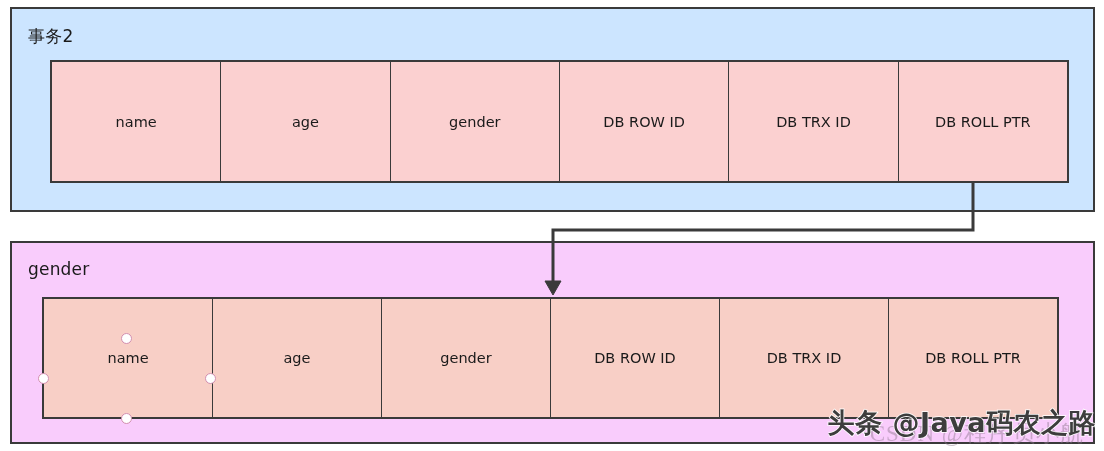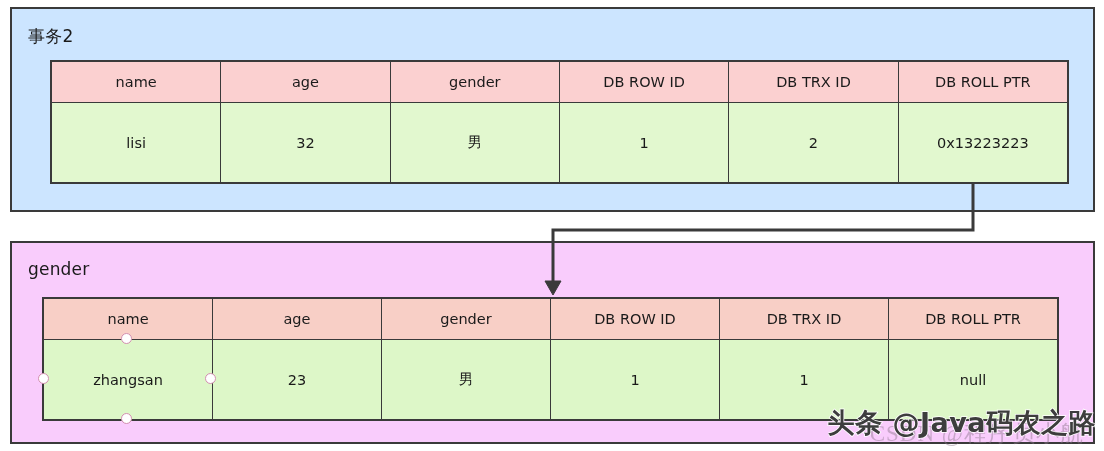--- a/index.html
+++ b/index.html
@@ -153,52 +153,36 @@
   <table id="txn-table" class="grid-table">
     <tbody>
       <tr class="header-row">
         <td>name</td>
         <td>age</td>
         <td>gender</td>
         <td>DB ROW ID</td>
         <td>DB TRX ID</td>
         <td>DB ROLL PTR</td>
       </tr>
-      <tr class="data-row">
-        <td>lisi</td>
-        <td>32</td>
-        <td>男</td>
-        <td>1</td>
-        <td>2</td>
-        <td>0x13223223</td>
-      </tr>
     </tbody>
   </table>
 
   <div id="undolog-box" class="container-box">
     <span class="box-label">gender</span>
   </div>
 
   <table id="undolog-table" class="grid-table">
     <tbody>
       <tr class="header-row">
         <td>name</td>
         <td>age</td>
         <td>gender</td>
         <td>DB ROW ID</td>
         <td>DB TRX ID</td>
         <td>DB ROLL PTR</td>
-      </tr>
-      <tr class="data-row">
-        <td>zhangsan</td>
-        <td>23</td>
-        <td>男</td>
-        <td>1</td>
-        <td>1</td>
-        <td>null</td>
       </tr>
     </tbody>
   </table>
 
   <svg id="connector" viewBox="0 0 1104 451">
     <polyline points="973,183 973,230 553,230 553,283" fill="none" stroke="#3a3a3a" stroke-width="3" stroke-linejoin="miter" stroke-linecap="butt"></polyline>
     <polygon points="545,281 561,281 553,295" fill="#3a3a3a" stroke="#3a3a3a" stroke-width="1"></polygon>
   </svg>
 
   <div class="handle" style="left:126px; top:338px;"></div>

